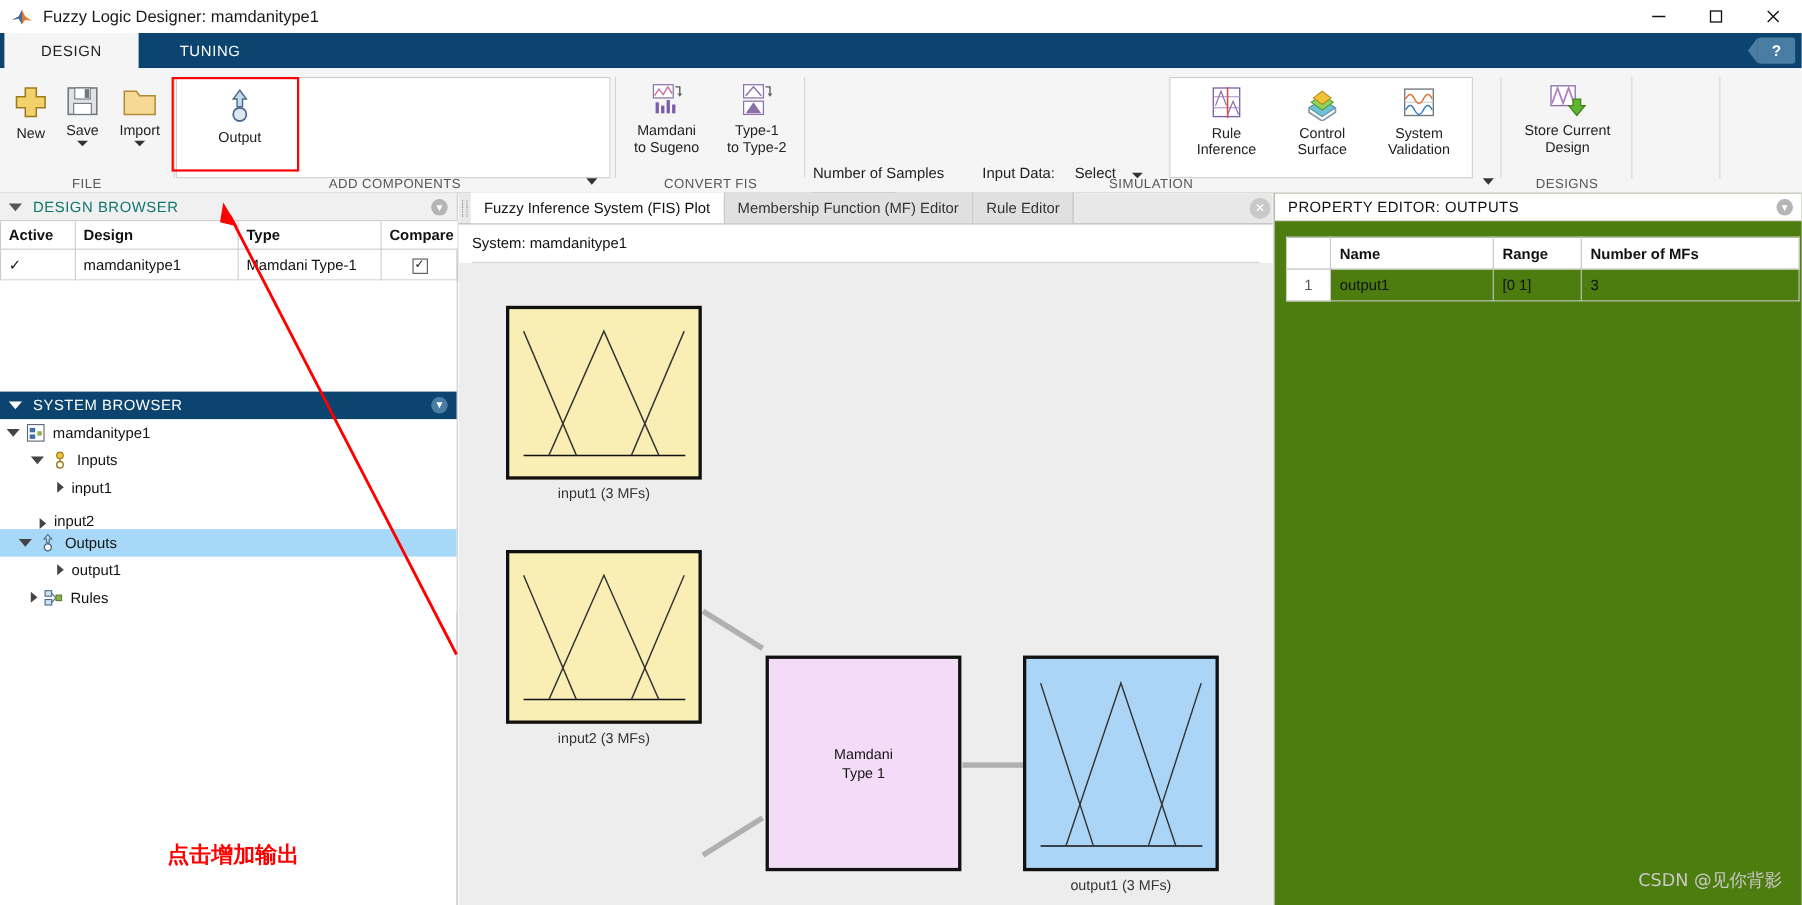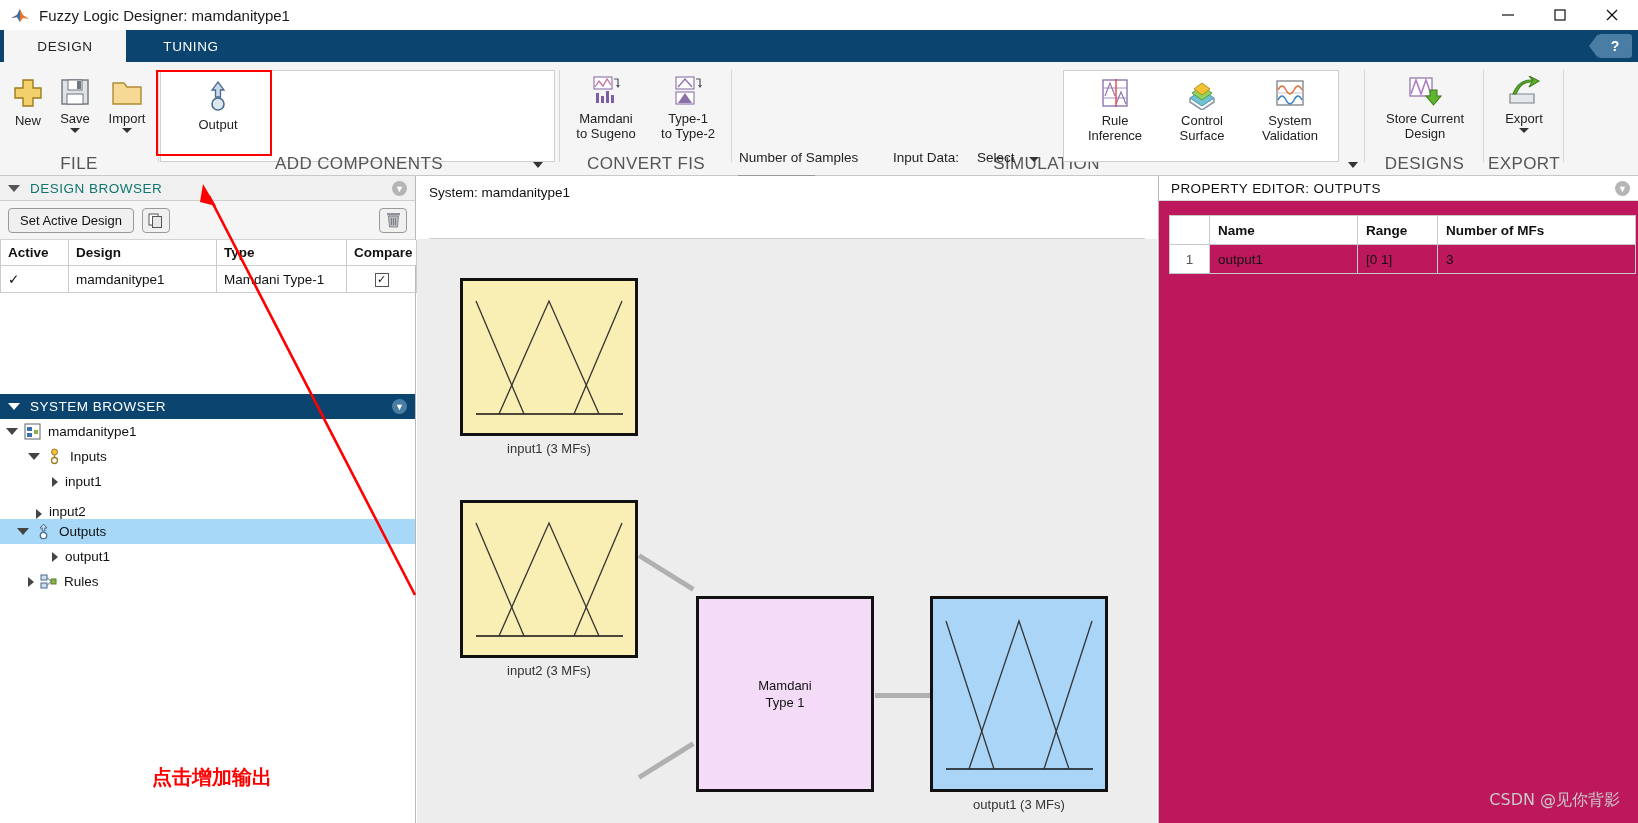--- a/index.html
+++ b/index.html
@@ -53,21 +53,21 @@
   }
 
   
   .ribbon {
     position: absolute; left: 0; top: 62px; width: 1638px; height: 114px;
     background: #f5f5f5; border-bottom: 1px solid #c8c8c8;
   }
   .rgroup { position: absolute; top: 0; height: 114px; }
   .rgroup-label {
     position: absolute; bottom: 2px; width: 100%; text-align: center;
-    font-size: 17px; color: #555; letter-spacing: .4px; margin-top: 18px;
+    font-size: 12px; color: #555; letter-spacing: .4px; margin-top: 18px;
   }
   .rsep {
     position: absolute; top: 8px; width: 1px; height: 92px; background: #d4d4d4;
   }
 
   .rbtn {
     position: absolute; display: flex; flex-direction: column;
     align-items: center; cursor: default;
   }
   .rbtn-label {
@@ -271,21 +271,21 @@
   }
   .fislabel {
     position: absolute; font-size: 13px; color: #333; text-align: center;
     width: 200px;
   }
   .wire { position: absolute; background: #b0b0b0; }
 
   
   .right-col {
     position: absolute; left: 1158px; top: 176px; width: 480px; height: 647px;
-    background: #be185d; border-left: 1px solid #b8b8b8;
+    background: #4d7c0f; border-left: 1px solid #b8b8b8;
   }
   .pe-header {
     height: 25px; background: #ffffff; display: flex; align-items: center;
     position: relative; border-bottom: 1px solid #d8d8d8;
   }
   .pe-title { margin-left: 12px; font-size: 13.5px; letter-spacing: .4px; color: #111; }
   table.petable {
     margin: 14px 0 0 10px; border-collapse: collapse; table-layout: fixed;
     width: 466px;
   }
@@ -474,68 +474,39 @@
           <path d="M5 18 L10 4 L15 18 L20 4 L25 18" fill="none" stroke="#b07ec4" stroke-width="1.6"></path>
           <path d="M24 14 h7 v6 h4 l-7.5 9 l-7.5 -9 h4 z" fill="#5fb52f" stroke="#3d7d1c" stroke-width="1.1"></path>
         </svg>
         <div class="rbtn-label">Store Current</div>
         <div class="rbtn-label" style="margin-top:0;">Design</div>
       </div>
       <div class="rgroup-label">DESIGNS</div>
     </div>
     <div class="rsep" style="left:1483px;"></div>
 
-    <div class="rgroup" style="left:1485px; width:78px;">
-      <div class="rbtn" style="left:8px; top:14px; width:62px;">
-        <svg width="38" height="32" viewBox="0 0 38 32">
-          <path d="M5 18 h24 v9 h-24 z" fill="#e4e8ea" stroke="#7b858c" stroke-width="1.2"></path>
-          <path d="M8 18 q6 -15 20 -14 l-4 -4 l10 5 l-10 6 l3 -5 q-11 -1 -16 12 z" fill="#5fb52f" stroke="#3d7d1c" stroke-width="1.1"></path>
-        </svg>
-        <div class="rbtn-label">Export</div>
-        <div class="caret-down"></div>
-      </div>
-      <div class="rgroup-label">EXPORT</div>
-    </div>
     <div class="rsep" style="left:1563px;"></div>
     <div class="collapse-ribbon">
       <svg width="16" height="16" viewBox="0 0 16 16">
           <path d="M3 10 l5 -5 l5 5" fill="none" stroke="#333" stroke-width="1.4"></path>
           <line x1="3" y1="12" x2="13" y2="12" stroke="#333" stroke-width="1.4"></line>
         </svg>
     </div>
   </div>
 
   <div class="output-highlight"></div>
 
   <div class="left-col">
 
     <div class="panel-header">
       <span class="tri-collapse"></span>
       <span class="panel-title">DESIGN BROWSER</span>
       <span class="panel-opt">▼</span>
     </div>
 
-    <div class="db-toolbar">
-      <div class="btn-setactive">Set Active Design</div>
-      <div class="btn-icon-sq">
-        <svg width="15" height="15" viewBox="0 0 15 15">
-          <rect x="1" y="1" width="9" height="11" fill="#fff" stroke="#555" stroke-width="1"></rect>
-          <rect x="4.5" y="3.5" width="9" height="11" fill="#e8e8e8" stroke="#555" stroke-width="1"></rect>
-        </svg>
-      </div>
-      <div class="btn-trash">
-        <svg width="15" height="16" viewBox="0 0 15 16">
-          <rect x="1" y="1" width="13" height="2.4" fill="#8e9196"></rect>
-          <path d="M2.5 4 h10 l-1 11 h-8 z" fill="#b8bcc0" stroke="#73767a" stroke-width=".8"></path>
-          <line x1="5.5" y1="6" x2="5.5" y2="13" stroke="#73767a" stroke-width=".9"></line>
-          <line x1="7.5" y1="6" x2="7.5" y2="13" stroke="#73767a" stroke-width=".9"></line>
-          <line x1="9.5" y1="6" x2="9.5" y2="13" stroke="#73767a" stroke-width=".9"></line>
-        </svg>
-      </div>
-    </div>
 
     <table class="dbtable">
       <thead>
         <tr>
           <th style="width:68px">Active</th>
           <th style="width:148px">Design</th>
           <th style="width:130px">Type</th>
           <th style="width:70px">Compare</th>
         </tr>
       </thead>
@@ -628,20 +599,29 @@
 
     <div class="cn-note" style="position:absolute;">点击增加输出</div>
   </div>
 
   <svg class="red-arrow" width="1638" height="823">
     <line x1="415" y1="595" x2="209" y2="196" stroke="#ff0000" stroke-width="2.6"></line>
     <path d="M203 184 L216 206 L200 202 Z" fill="#ff0000"></path>
   </svg>
 
   <div class="center">
+    <div class="doctabs">
+      <span class="grip">
+          <i></i>
+        </span>
+      <div class="dtab active">Fuzzy Inference System (FIS) Plot</div>
+      <div class="dtab">Membership Function (MF) Editor</div>
+      <div class="dtab">Rule Editor</div>
+      <div class="dtab-close">✕</div>
+    </div>
 
     <div class="sys-line">System: mamdanitype1</div>
     <div class="sys-rule"></div>
 
     <div class="canvas">
 
       <div class="wire" style="left:222px; top:314px; width:64px; height:5px; transform:rotate(32deg); transform-origin:left center;"></div>
       <div class="wire" style="left:222px; top:536px; width:64px; height:5px; transform:rotate(-32deg); transform-origin:left center;"></div>
       <div class="wire" style="left:458px; top:454px; width:56px; height:5px;"></div>
 

